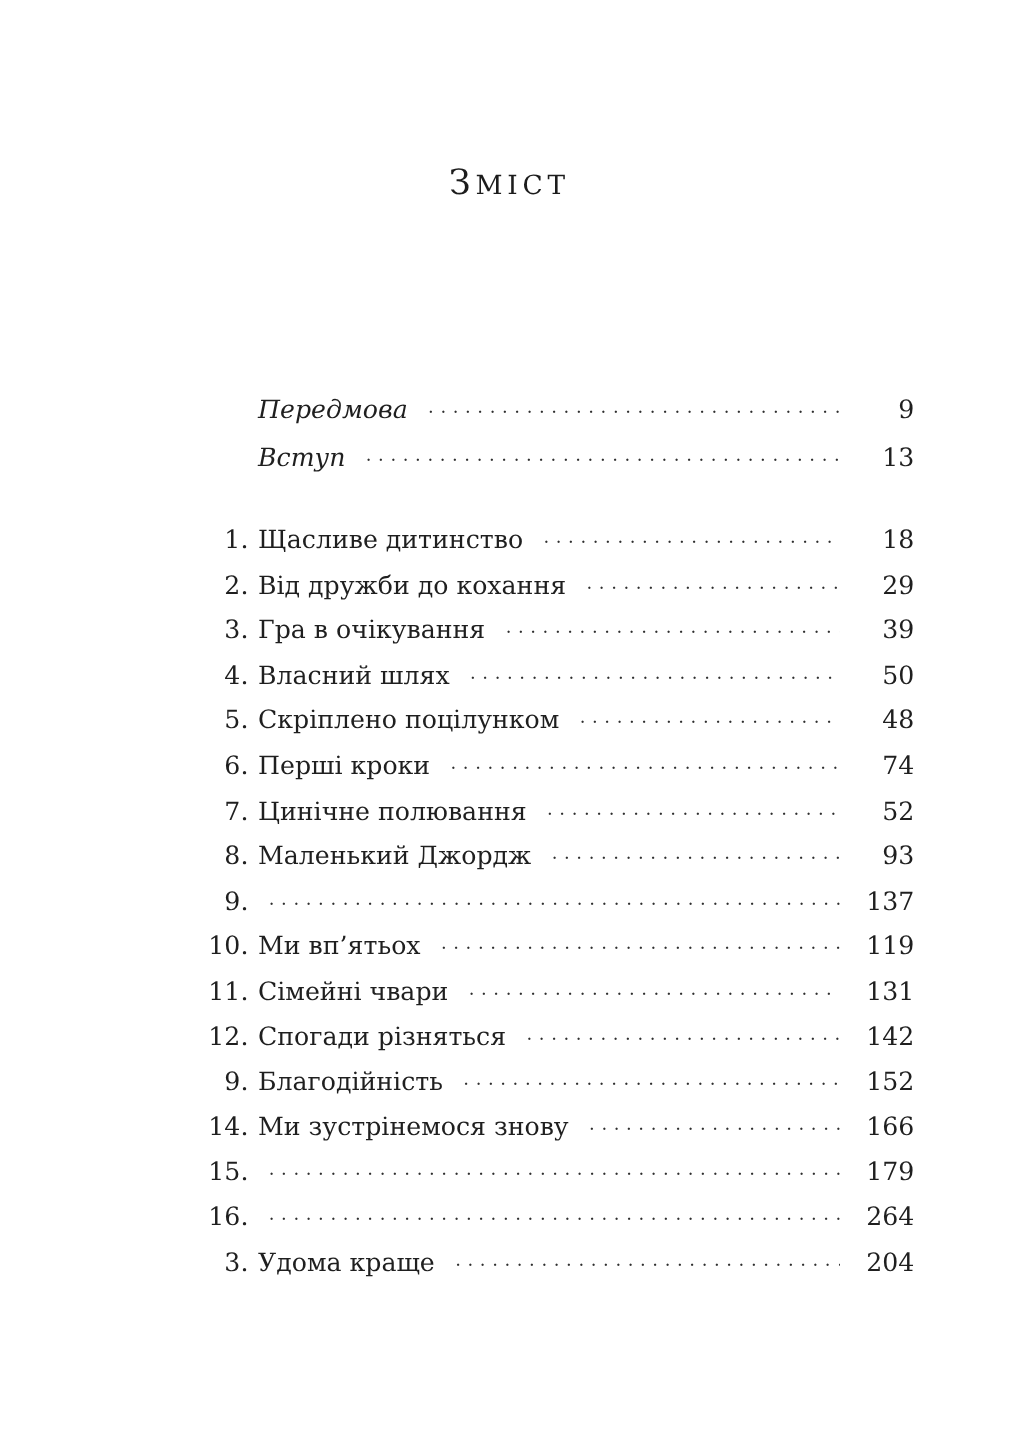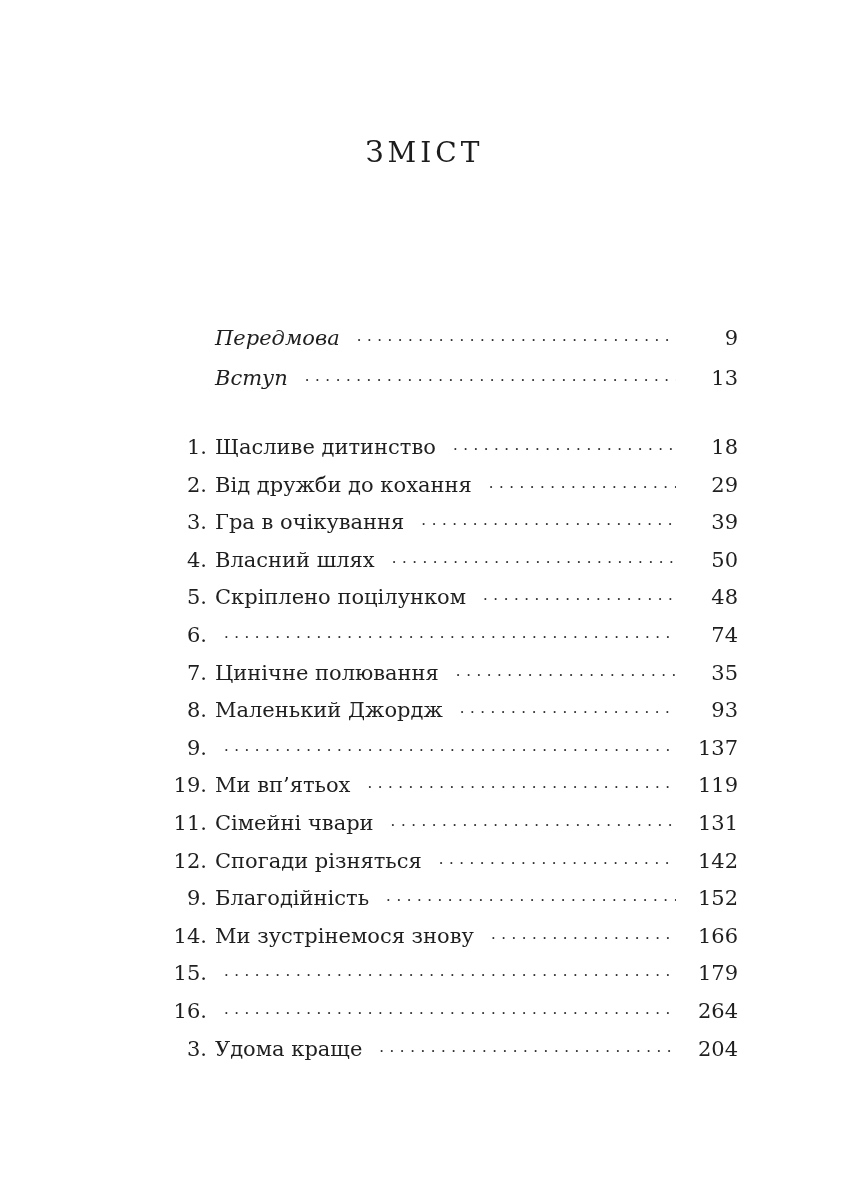--- a/index.html
+++ b/index.html
@@ -15,34 +15,34 @@
     background: #ffffff;
     font-family: "DejaVu Serif", "Liberation Serif", serif;
     color: #1f1f1f;
     box-sizing: border-box;
     overflow: hidden;
   }
   .title {
     margin: 0;
     padding-top: 139px;
     text-align: center;
-    font-size: 28px;
+    font-size: 22px;
     font-weight: normal;
     line-height: 27px;
     letter-spacing: 4px;
     text-transform: uppercase;
     color: #1c1c1c;
   }
   .title::first-letter {
     font-size: 29px;
     letter-spacing: 4px;
   }
   .lists {
     margin-left: 150px;
-    margin-right: 111px; 
+    margin-right: 87px; 
   }
   .front-matter {
     margin-top: 152px;
   }
   .chapters {
     margin-top: 31px;
   }
   .row {
     display: flex;
     align-items: baseline;
@@ -140,42 +140,43 @@
           <span class="pagenum">50</span>
         </div>
         <div class="row">
           <span class="num">5.</span>
           <span class="entry-title">Скріплено поцілунком</span>
           <span class="leader"></span>
           <span class="pagenum">48</span>
         </div>
         <div class="row">
           <span class="num">6.</span>
+          <span class="entry-title">Перші кроки</span>
           <span class="leader"></span>
           <span class="pagenum">74</span>
         </div>
         <div class="row">
           <span class="num">7.</span>
           <span class="entry-title">Цинічне полювання</span>
           <span class="leader"></span>
-          <span class="pagenum">35</span>
+          <span class="pagenum">52</span>
         </div>
         <div class="row">
           <span class="num">8.</span>
           <span class="entry-title">Маленький Джордж</span>
           <span class="leader"></span>
           <span class="pagenum">93</span>
         </div>
         <div class="row">
           <span class="num">9.</span>
           <span class="leader"></span>
           <span class="pagenum">137</span>
         </div>
         <div class="row">
-          <span class="num">19.</span>
+          <span class="num">10.</span>
           <span class="entry-title">Ми вп’ятьох</span>
           <span class="leader"></span>
           <span class="pagenum">119</span>
         </div>
         <div class="row">
           <span class="num">11.</span>
           <span class="entry-title">Сімейні чвари</span>
           <span class="leader"></span>
           <span class="pagenum">131</span>
         </div>

